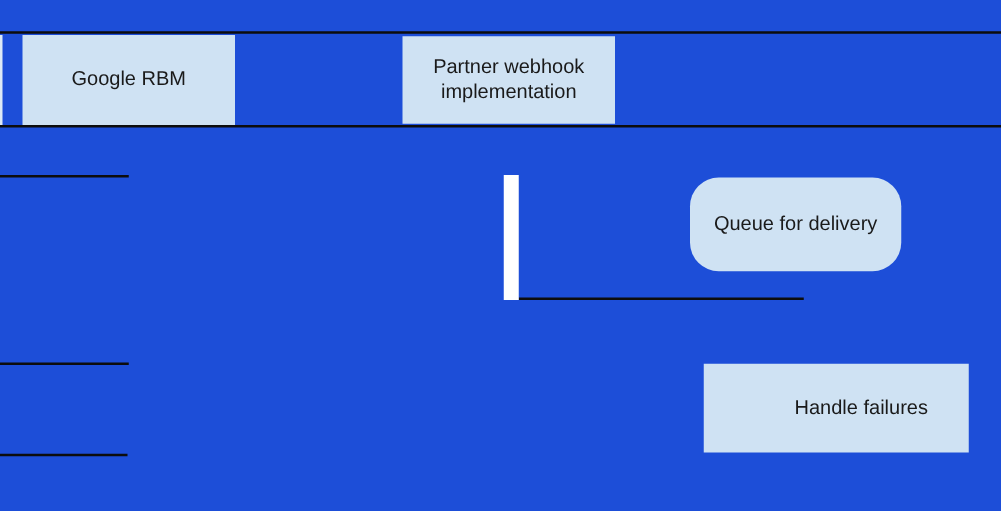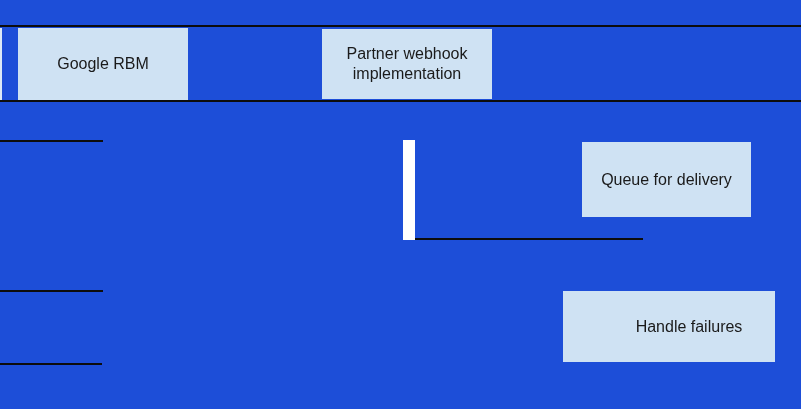--- a/index.html
+++ b/index.html
@@ -22,21 +22,21 @@
     display: flex;
     align-items: center;
     justify-content: center;
     text-align: center;
     font-size: 16px;
     line-height: 20px;
   }
   .node .label { padding: 0 8px; }
   #node-google-rbm        { left: 18px;  top: 28px;  width: 170px; height: 72px; }
   #node-partner-webhook   { left: 322px; top: 29px;  width: 170px; height: 70px; }
-  #node-queue-for-delivery{ left: 582px; top: 142px; width: 169px; height: 75px; }
+  #node-queue-for-delivery{ left: 552px; top: 142px; width: 169px; height: 75px; border-radius: 23px; }
   #node-handle-failures   { left: 563px; top: 291px; width: 172px; height: 71px; padding-left: 40px; }
 
   .activation-bar {
     position: absolute;
     left: 403px;
     top: 140px;
     width: 12px;
     height: 100px;
     background: #ffffff;
   }

